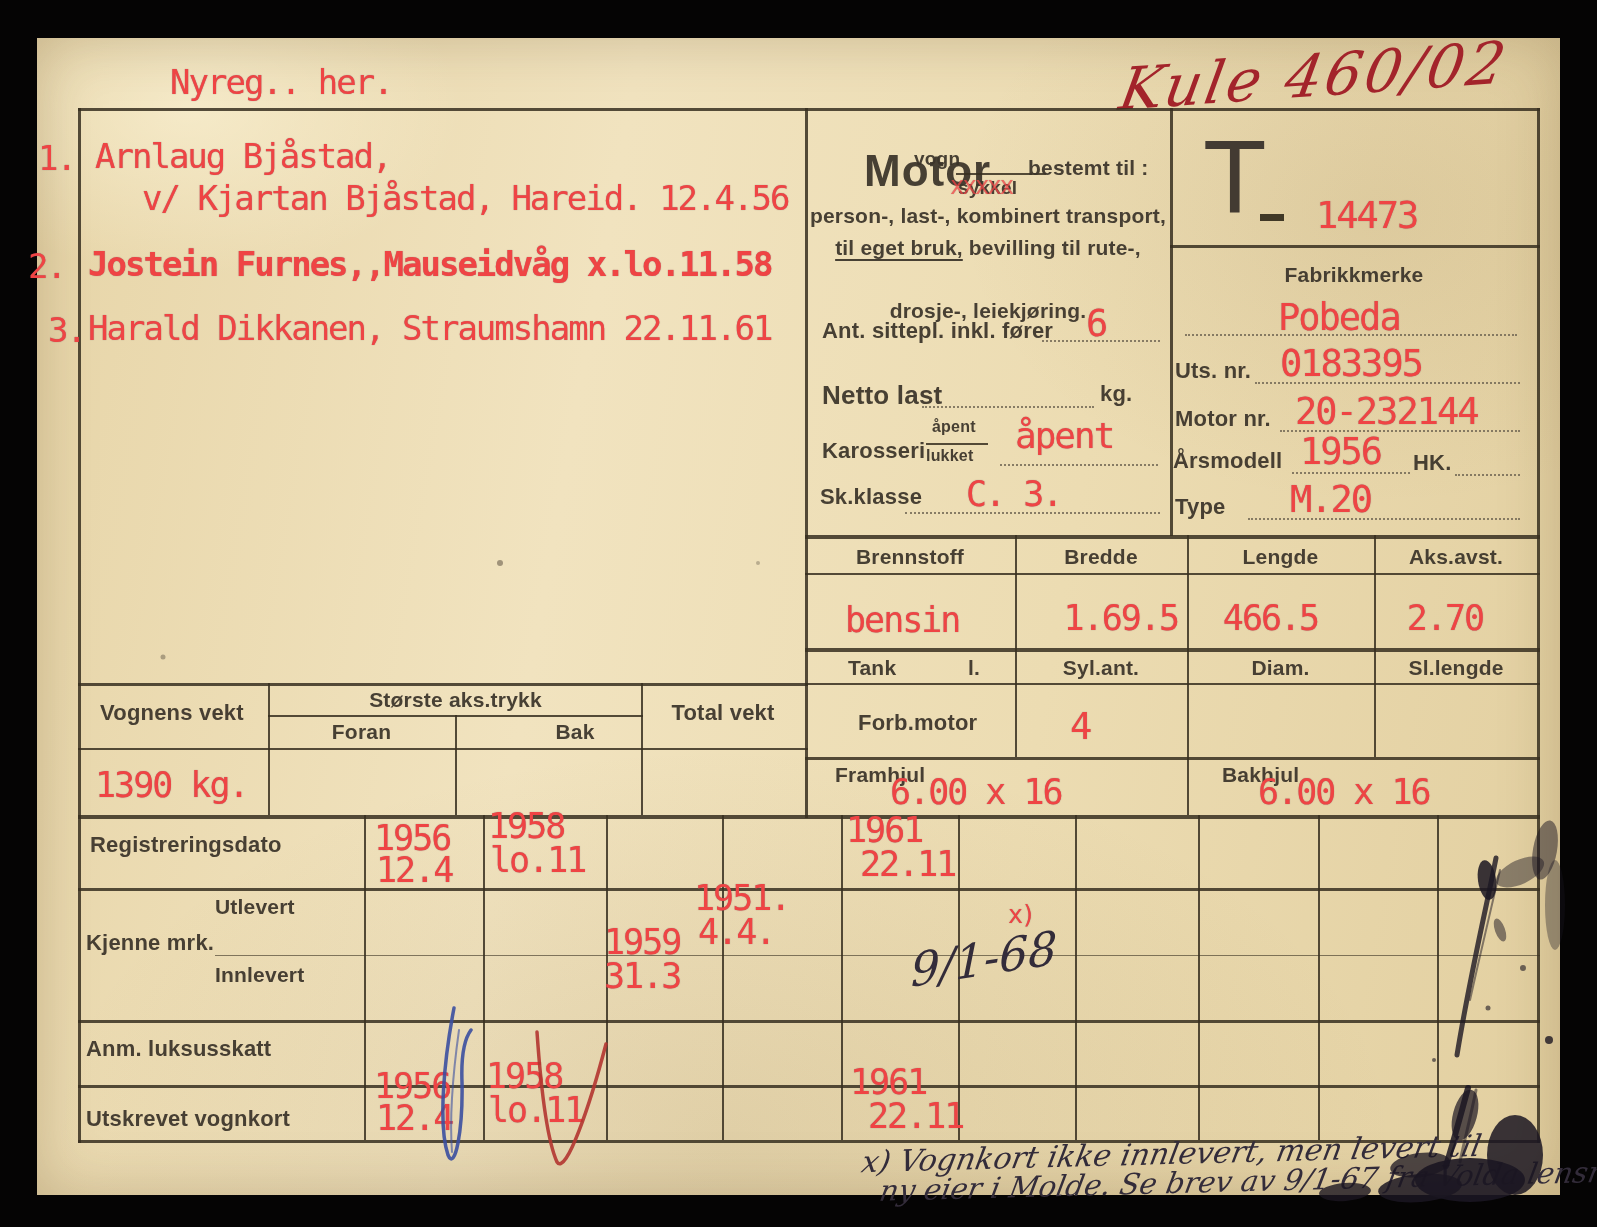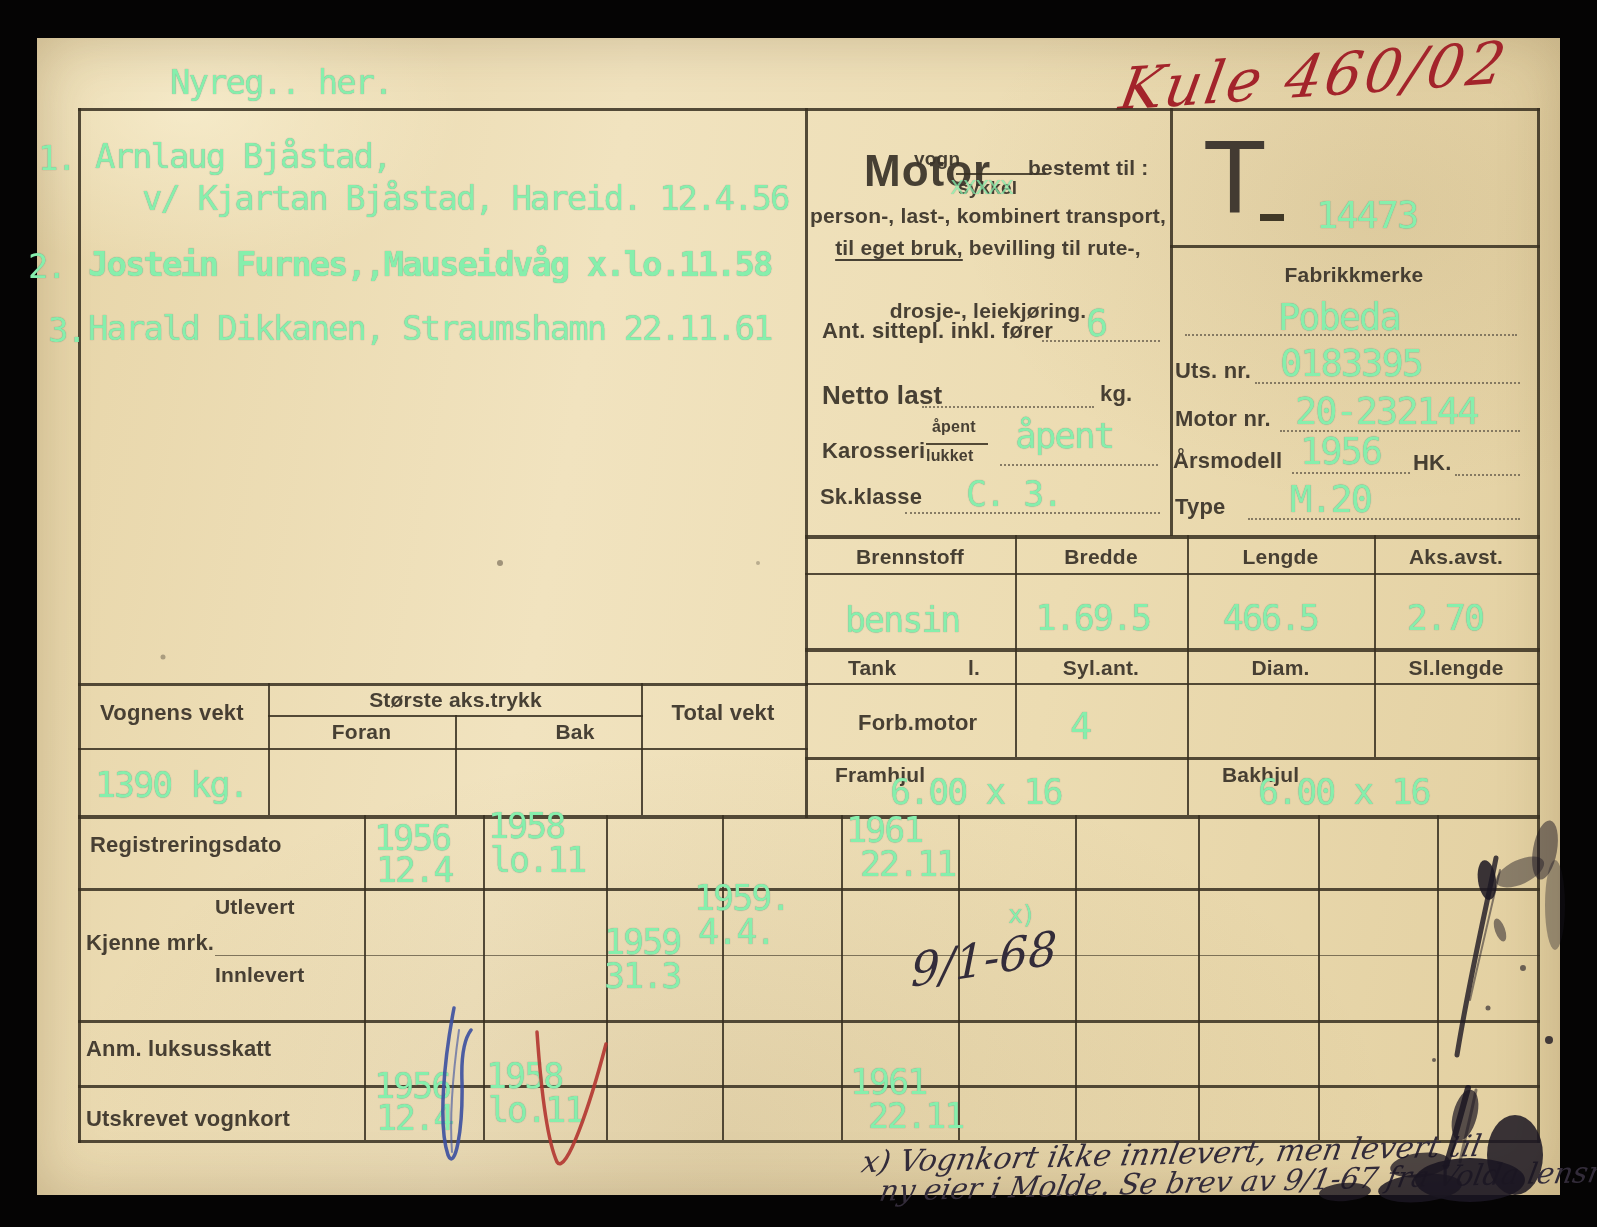--- a/index.html
+++ b/index.html
@@ -6,21 +6,21 @@
   #scan{position:relative;width:1597px;height:1227px;background:#050404;overflow:hidden;
         font-family:"Liberation Sans","DejaVu Sans",sans-serif;}
   #card{position:absolute;left:37px;top:38px;width:1523px;height:1157px;
         background:
           radial-gradient(ellipse 420px 260px at 10% 6%, rgba(255,248,222,.55), transparent 65%),
           radial-gradient(ellipse 600px 420px at 88% 15%, rgba(125,95,45,.10), transparent 70%),
           radial-gradient(ellipse 900px 520px at 45% 95%, rgba(120,90,40,.12), transparent 75%),
           linear-gradient(100deg,#e7d5a8 0%,#f1e3bf 35%,#ecdcb2 65%,#e2cfa0 100%);
         box-shadow:inset 0 0 60px rgba(90,65,25,.25);}
   .abs{position:absolute;}
-  .t{font-family:"DejaVu Sans Mono","Liberation Mono",monospace;color:#86efac;
+  .t{font-family:"DejaVu Sans Mono","Liberation Mono",monospace;color:#ef4444;
      letter-spacing:-2px;white-space:pre;text-shadow:0 0 1px rgba(70,59,80,.55);}
   .tb{font-weight:700;}
   .p{font-family:"Liberation Sans","DejaVu Sans",sans-serif;font-weight:700;color:#3b342a;
      white-space:nowrap;letter-spacing:.2px;opacity:.93;}
   .ln{background:#372f20;opacity:.85;}
   .dot{border-bottom:2px dotted #6e6452;opacity:.8;}
   .ctr{text-align:center;}
   .rt{text-align:right;}
   .hand{font-family:"DejaVu Serif","Liberation Serif",serif;font-style:italic;white-space:nowrap;}
   .red{color:#a3242b;}
@@ -114,21 +114,21 @@
   <div class="abs ln" style="left:1015px;top:535px;width:2px;height:222px;"></div>
   <div class="abs ln" style="left:1187px;top:535px;width:2px;height:280px;"></div>
   <div class="abs ln" style="left:1374px;top:535px;width:2px;height:222px;"></div>
 
   <div class="abs p ctr" style="left:805px;top:545px;width:210px;font-size:21px;">Brennstoff</div>
   <div class="abs p ctr" style="left:1015px;top:545px;width:172px;font-size:21px;">Bredde</div>
   <div class="abs p ctr" style="left:1187px;top:545px;width:187px;font-size:21px;">Lengde</div>
   <div class="abs p ctr" style="left:1374px;top:545px;width:164px;font-size:21px;">Aks.avst.</div>
 
   <div class="abs t" style="left:845px;top:600px;font-size:35px;">bensin</div>
-  <div class="abs t rt" style="left:1008px;top:598px;width:142px;font-size:35px;">1.69.5</div>
+  <div class="abs t rt" style="left:1036px;top:598px;width:142px;font-size:35px;">1.69.5</div>
   <div class="abs t ctr" style="left:1198px;top:598px;width:145px;font-size:35px;">466.5</div>
   <div class="abs t ctr" style="left:1380px;top:598px;width:130px;font-size:35px;">2.70</div>
 
   <div class="abs p" style="left:848px;top:656px;font-size:21px;">Tank</div>
   <div class="abs p" style="left:968px;top:656px;font-size:21px;">l.</div>
   <div class="abs p ctr" style="left:1015px;top:656px;width:172px;font-size:21px;">Syl.ant.</div>
   <div class="abs p ctr" style="left:1187px;top:656px;width:187px;font-size:21px;">Diam.</div>
   <div class="abs p ctr" style="left:1374px;top:656px;width:164px;font-size:21px;">Sl.lengde</div>
 
   <div class="abs p" style="left:858px;top:710px;font-size:22px;">Forb.motor</div>
@@ -176,21 +176,21 @@
   <div class="abs p" style="left:86px;top:1036px;font-size:22px;">Anm. luksusskatt</div>
   <div class="abs p" style="left:86px;top:1106px;font-size:22px;">Utskrevet vognkort</div>
 
   <div class="abs t" style="left:374px;top:818px;font-size:35px;z-index:6;">1956</div>
   <div class="abs t" style="left:376px;top:850px;font-size:35px;z-index:6;">12.4</div>
   <div class="abs t" style="left:488px;top:806px;font-size:35px;z-index:6;">1958</div>
   <div class="abs t" style="left:490px;top:840px;font-size:35px;z-index:6;">lo.11</div>
   <div class="abs t" style="left:846px;top:810px;font-size:35px;z-index:6;">1961</div>
   <div class="abs t" style="left:860px;top:844px;font-size:35px;z-index:6;">22.11</div>
 
-  <div class="abs t" style="left:694px;top:878px;font-size:35px;z-index:6;">1959.</div>
+  <div class="abs t" style="left:694px;top:878px;font-size:35px;z-index:6;">1951.</div>
   <div class="abs t" style="left:698px;top:912px;font-size:35px;z-index:6;">4.4.</div>
   <div class="abs t" style="left:1008px;top:900px;font-size:25px;z-index:6;">x)</div>
   <div class="abs t" style="left:604px;top:922px;font-size:35px;z-index:6;">1959</div>
   <div class="abs t" style="left:604px;top:956px;font-size:35px;z-index:6;">31.3</div>
   <div class="abs hand" style="left:910px;top:932px;font-size:46px;color:#332c3a;transform:rotate(-9deg) skewX(-10deg);z-index:6;">9/1-68</div>
 
   <div class="abs t" style="left:374px;top:1066px;font-size:35px;z-index:6;">1956</div>
   <div class="abs t" style="left:376px;top:1098px;font-size:35px;z-index:6;">12.4</div>
   <div class="abs t" style="left:486px;top:1056px;font-size:35px;z-index:6;">1958</div>
   <div class="abs t" style="left:488px;top:1090px;font-size:35px;z-index:6;">lo.11</div>

